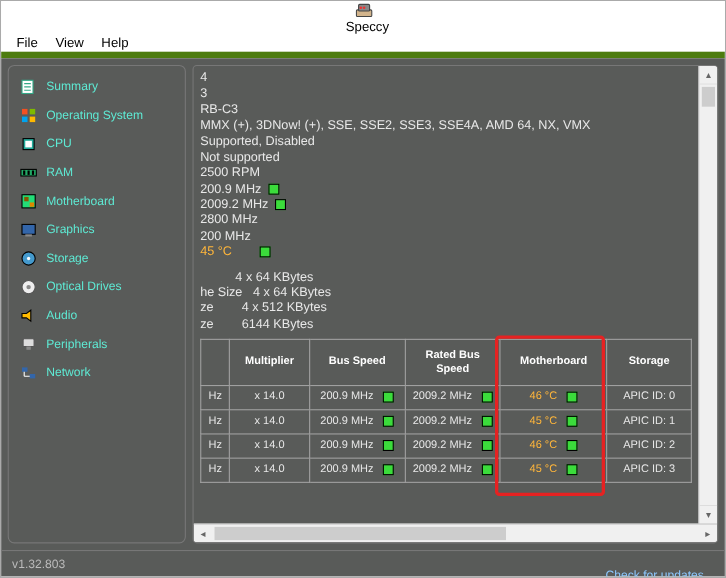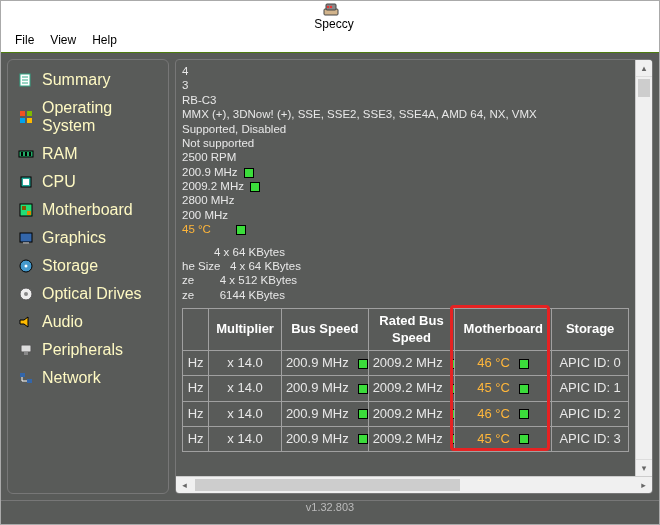--- a/index.html
+++ b/index.html
@@ -39,22 +39,23 @@
     display: flex; align-items: center; justify-content: center;
     font-family: sans-serif;
     font-size: 13px;
     cursor: default;
   }
   
   .menubar {
     height: 22px;
     background: #fff;
     display: flex;
+    align-items: center;
     padding-left: 6px;
-    border-bottom: 1px solid #4d7c0f;
+    border-bottom: 6px solid #4d7c0f;
   }
   .menubar .menu-item {
     padding: 2px 8px;
     font-size: 12px;
     color: #000;
   }
   
   .main {
     flex: 1;
     background: #595b59;
@@ -69,22 +70,22 @@
     background: #595b59;
     border: 1px solid #777;
     border-radius: 6px;
     padding: 6px 4px;
   }
   .side-item {
     display: flex;
     align-items: center;
     gap: 8px;
     padding: 5px 6px;
-    color: #fef9c3;
-    font-size: 16px;
+    color: #5eead4;
+    font-size: 11px;
     border-radius: 4px;
   }
   .side-icon {
     width: 16px; height: 16px;
     display: flex; align-items: center; justify-content: center;
   }
   
   .content-wrap {
     flex: 1;
     display: flex;
@@ -122,21 +123,21 @@
   }
   
   .table-area {
     margin-top: 6px;
     position: relative;
   }
   table.cores {
     border-collapse: collapse;
     width: 100%;
     table-layout: fixed;
-    font-size: 13px;
+    font-size: 10px;
     color: #e8e8e8;
   }
   table.cores th, table.cores td {
     border: 1px solid #a0a0a0;
     padding: 4px 4px;
     text-align: center;
     height: 22px;
     overflow: hidden;
     white-space: nowrap;
   }
@@ -195,21 +196,20 @@
   
   .statusbar {
     height: 24px;
     background: #595b59;
     color: #bbb;
     display: flex;
     align-items: center;
     padding: 0 10px;
     font-size: 11px;
     border-top: 1px solid #777;
-    flex-direction: column;
   }
   .statusbar .spacer { flex: 1; }
   .statusbar .link { color: #8cc8ff; text-decoration: underline; margin-top: 20px; }
 </style>
 </head>
 <body>
 
 <div class="titlebar">
   <span class="app-icon">
     <svg width="16" height="16" viewBox="0 0 16 16">
@@ -267,36 +267,36 @@
             <rect x="9" y="2" width="5" height="5" fill="#7fba00"></rect>
             <rect x="2" y="9" width="5" height="5" fill="#00a4ef"></rect>
             <rect x="9" y="9" width="5" height="5" fill="#ffb900"></rect>
           </svg>
       </span>
       <span>Operating System</span>
     </div>
     <div class="side-item">
       <span class="side-icon">
         <svg width="16" height="16">
+            <rect x="3" y="3" width="10" height="10" fill="#2a9" stroke="#000"></rect>
+            <rect x="5" y="5" width="6" height="6" fill="#fff"></rect>
+          </svg>
+      </span>
+      <span>CPU</span>
+    </div>
+    <div class="side-item">
+      <span class="side-icon">
+        <svg width="16" height="16">
             <rect x="1" y="5" width="14" height="6" fill="#2a6" stroke="#000"></rect>
             <rect x="3" y="6" width="2" height="4" fill="#000"></rect>
             <rect x="7" y="6" width="2" height="4" fill="#000"></rect>
             <rect x="11" y="6" width="2" height="4" fill="#000"></rect>
           </svg>
       </span>
       <span>RAM</span>
-    </div>
-    <div class="side-item">
-      <span class="side-icon">
-        <svg width="16" height="16">
-            <rect x="3" y="3" width="10" height="10" fill="#2a9" stroke="#000"></rect>
-            <rect x="5" y="5" width="6" height="6" fill="#fff"></rect>
-          </svg>
-      </span>
-      <span>CPU</span>
     </div>
     <div class="side-item">
       <span class="side-icon">
         <svg width="16" height="16">
             <rect x="2" y="2" width="12" height="12" fill="#2d7" stroke="#000"></rect>
             <rect x="4" y="4" width="4" height="4" fill="#850"></rect>
             <rect x="9" y="9" width="4" height="4" fill="#d80"></rect>
           </svg>
       </span>
       <span>Motherboard</span>

